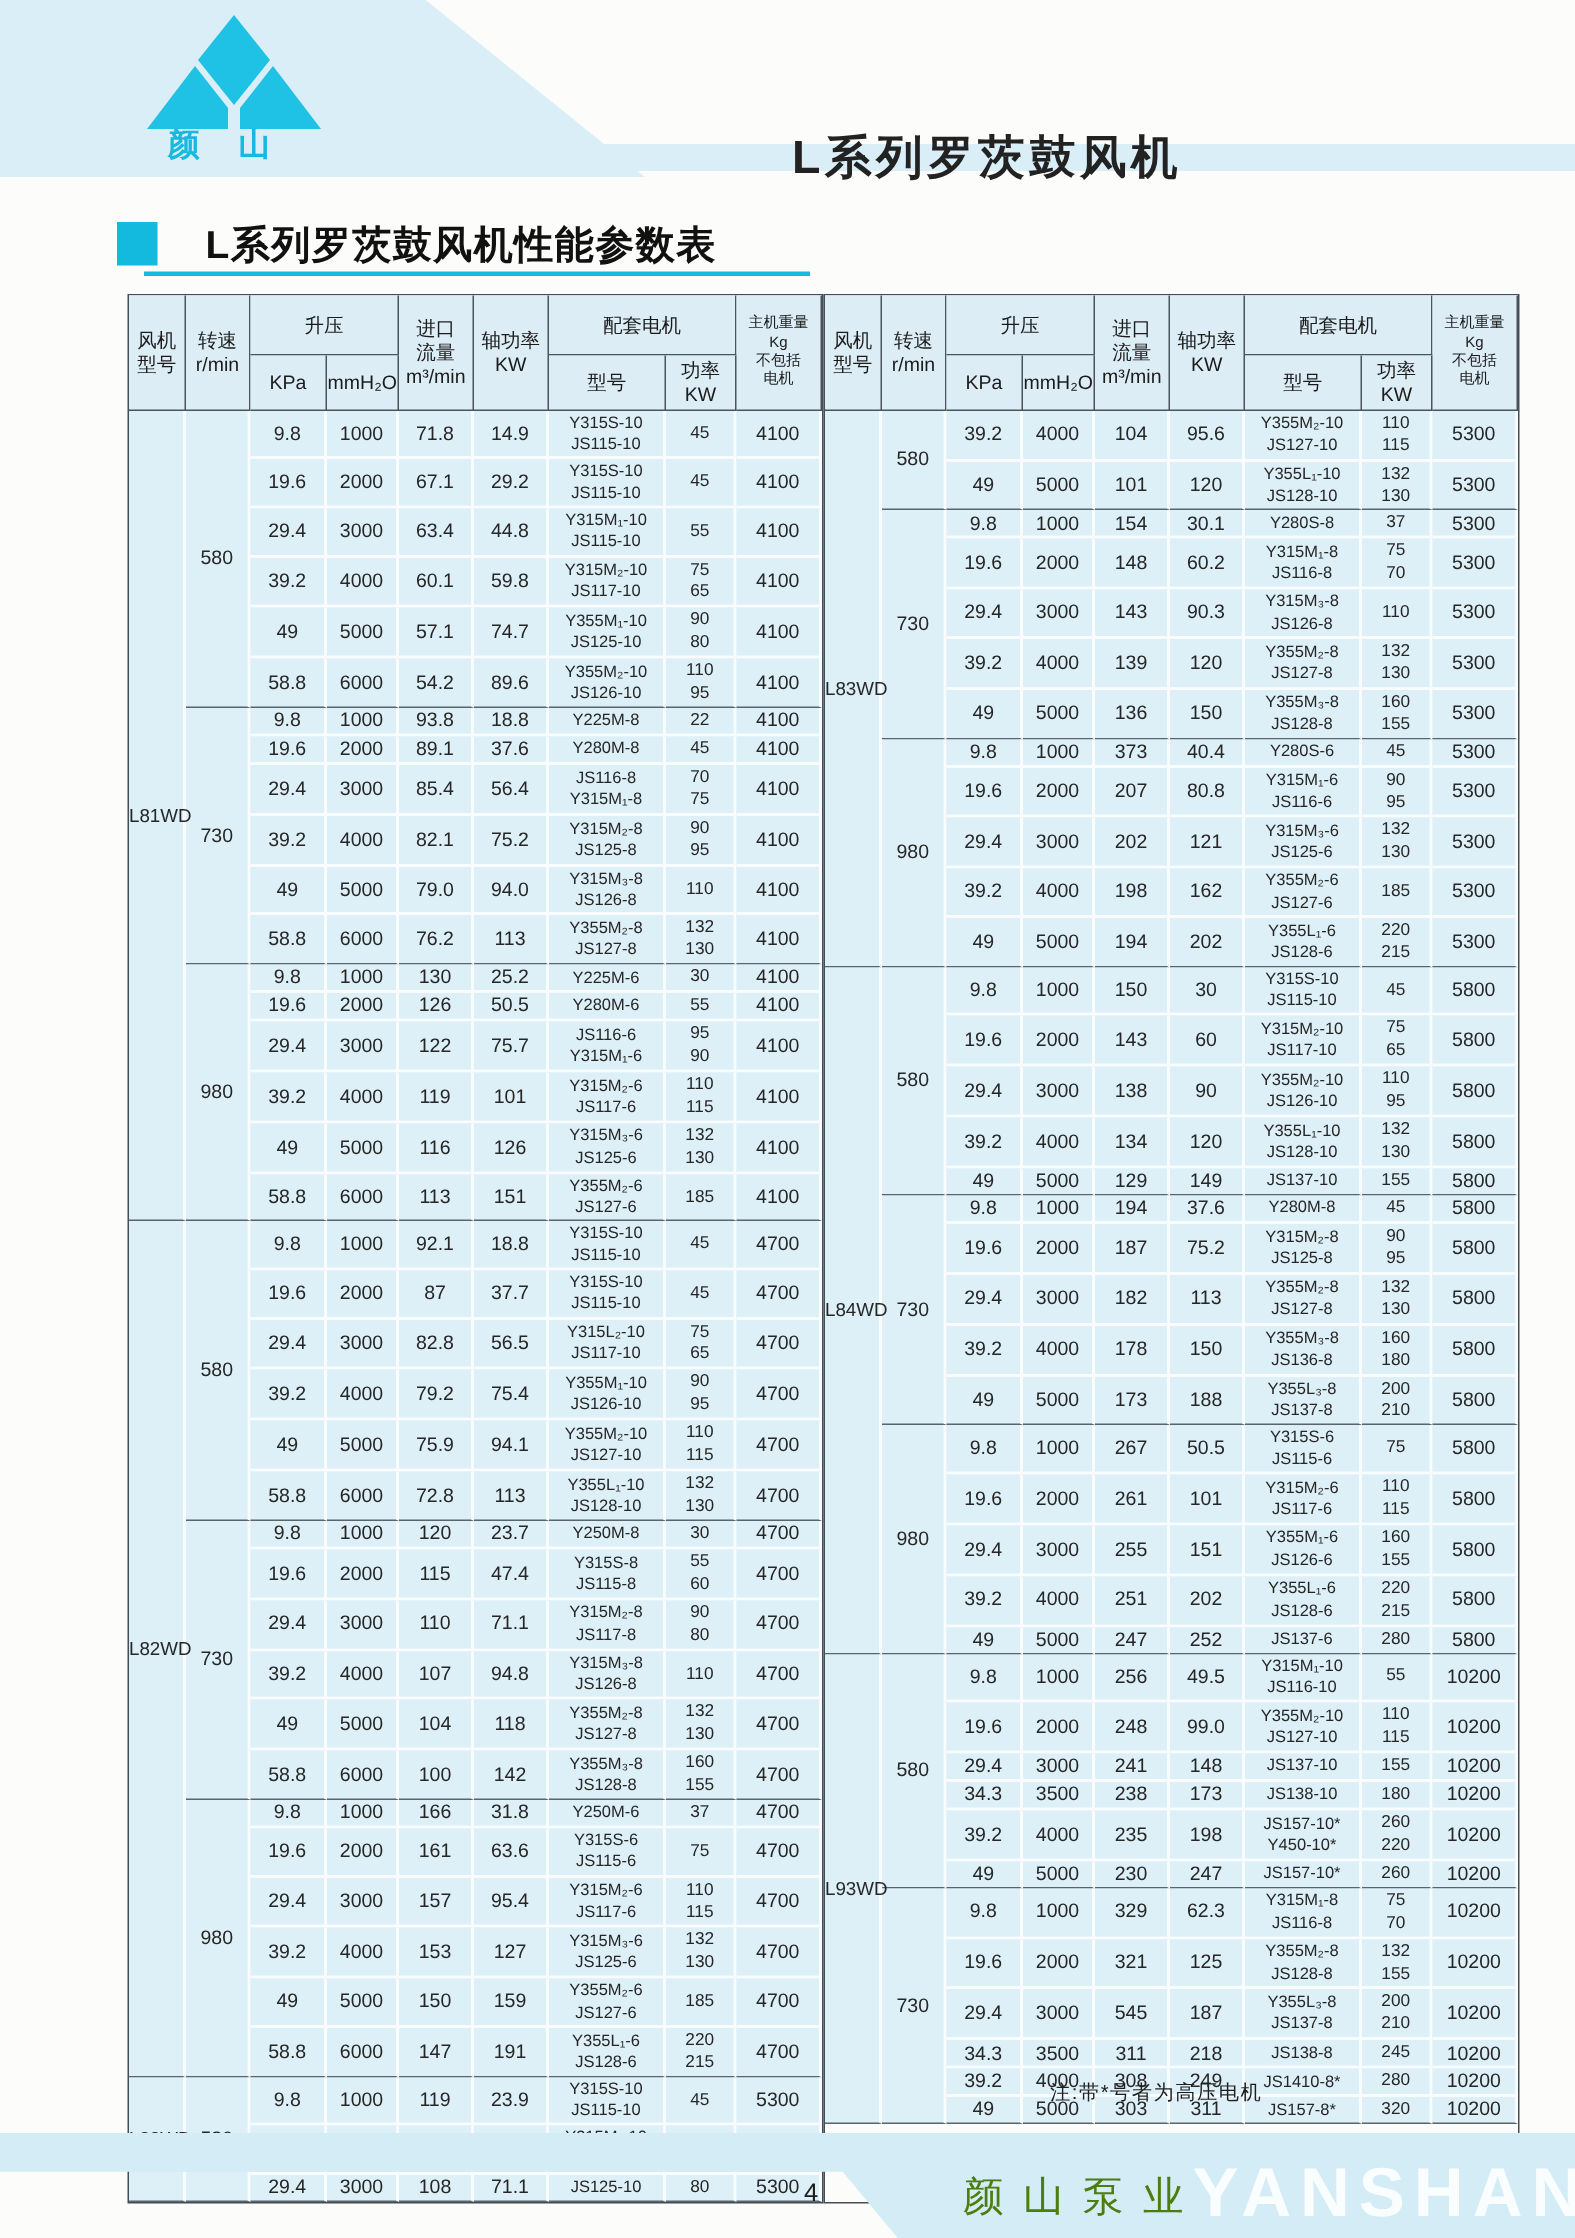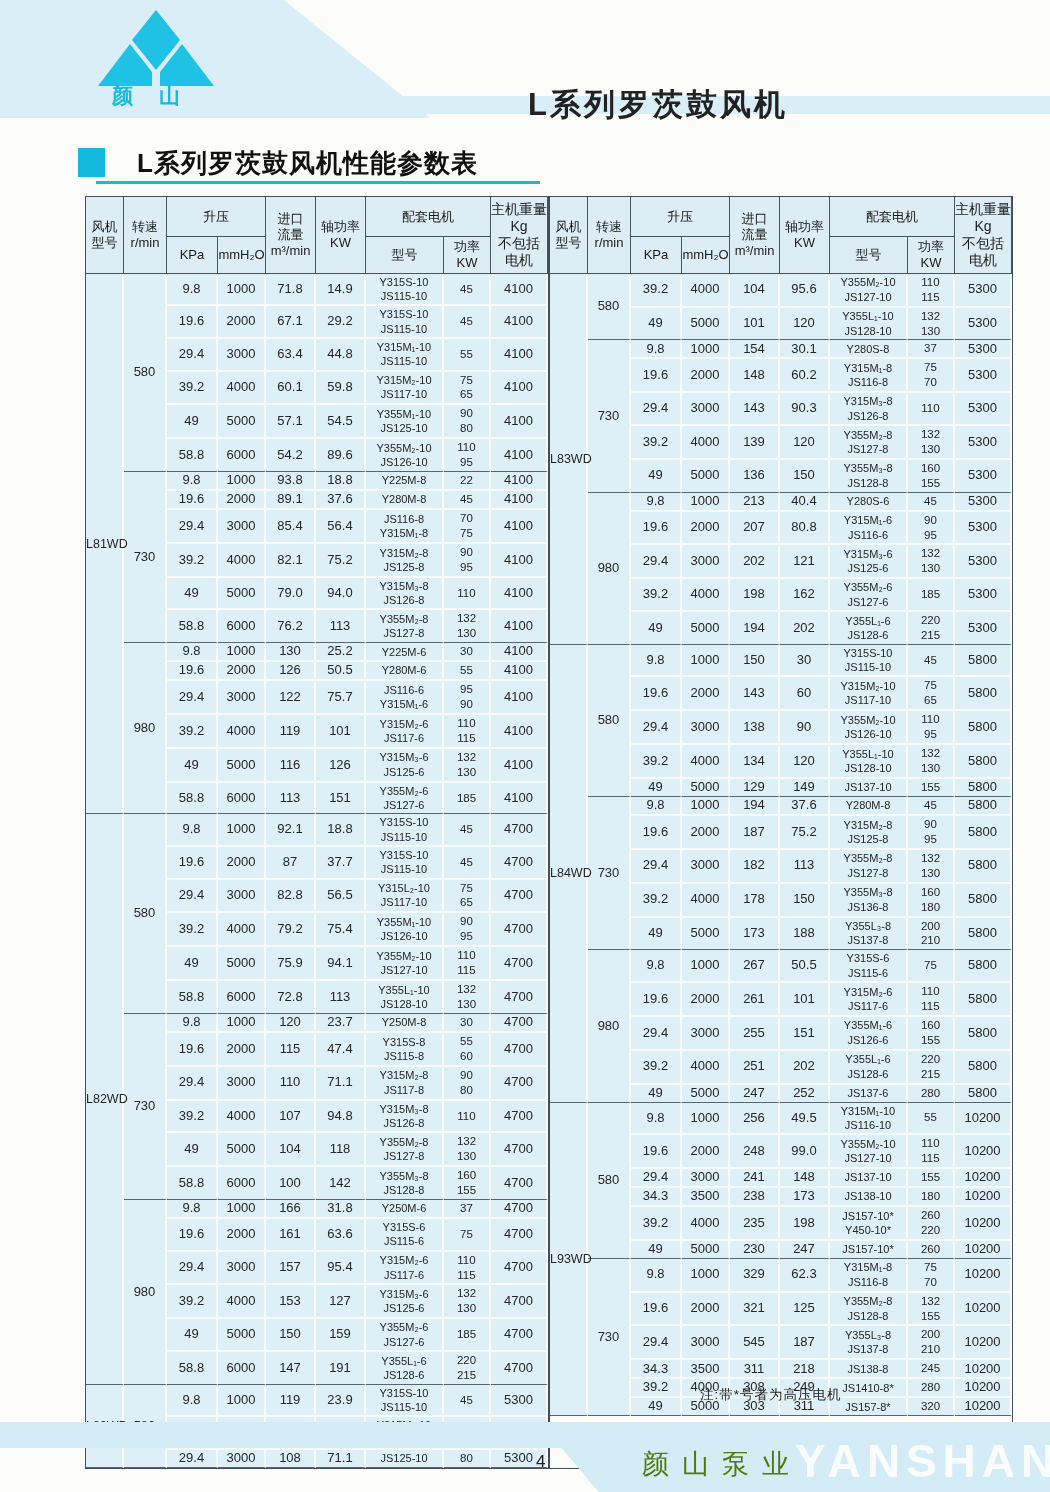--- a/index.html
+++ b/index.html
@@ -26,21 +26,21 @@
   .tables{position:absolute;left:85px;top:196px;display:flex;}
   .twrap{border:1.5px solid #444e56;}
   table.ptable{border-collapse:separate;border-spacing:0;table-layout:fixed;
                width:462px;height:1182px;background:#eef7fb;}
   col.c-model{width:38px;}col.c-speed{width:43px;}col.c-kpa{width:51px;}
   col.c-mm{width:48px;}col.c-flow{width:50px;}col.c-kw{width:50px;}
   col.c-motor{width:78px;}col.c-pow{width:47px;}col.c-wt{width:57px;}
   th.hc{background:#dcedf5;border-right:1px solid #4a545c;border-bottom:1px solid #4a545c;
         font-weight:400;font-size:13px;color:#1b1b1b;white-space:pre-line;line-height:1.22;
         padding:2px 0;vertical-align:middle;text-align:center;}
-  th.hc-small{font-size:14px;text-align:center;}
+  th.hc-small{font-size:10px;text-align:center;}
   tr.hrow1{height:40px;} tr.hrow2{height:26px;}
   td{background:#ddeff7;border-right:2px solid #f8fcfd;border-bottom:2px solid #f8fcfd;
      text-align:center;vertical-align:middle;font-size:13px;color:#262626;
      padding:1px 0;line-height:1.12;}
   td.motor{font-size:11px;line-height:1.3;}
   td.pow{font-size:11.5px;line-height:1.3;}
   td.model-cell{font-size:12.5px;}
   td.bdark{border-bottom:1.5px solid #59646c;}
 
   
@@ -149,21 +149,21 @@
               <td class="num">60.1</td>
               <td class="num">59.8</td>
               <td class="motor">Y315M₂-10<br>JS117-10</td>
               <td class="pow">75<br>65</td>
               <td class="num">4100</td>
             </tr>
             <tr>
               <td class="num">49</td>
               <td class="num">5000</td>
               <td class="num">57.1</td>
-              <td class="num">54.5</td>
+              <td class="num">74.7</td>
               <td class="motor">Y355M₁-10<br>JS125-10</td>
               <td class="pow">90<br>80</td>
               <td class="num">4100</td>
             </tr>
             <tr>
               <td class="num bdark">58.8</td>
               <td class="num bdark">6000</td>
               <td class="num bdark">54.2</td>
               <td class="num bdark">89.6</td>
               <td class="motor bdark">Y355M₂-10<br>JS126-10</td>
@@ -580,21 +580,21 @@
               <td class="num bdark">136</td>
               <td class="num bdark">150</td>
               <td class="motor bdark">Y355M₃-8<br>JS128-8</td>
               <td class="pow bdark">160<br>155</td>
               <td class="num bdark">5300</td>
             </tr>
             <tr>
               <td rowspan="5" class="speed-cell bdark">980</td>
               <td class="num">9.8</td>
               <td class="num">1000</td>
-              <td class="num">213</td>
+              <td class="num">373</td>
               <td class="num">40.4</td>
               <td class="motor">Y280S-6</td>
               <td class="pow">45</td>
               <td class="num">5300</td>
             </tr>
             <tr>
               <td class="num">19.6</td>
               <td class="num">2000</td>
               <td class="num">207</td>
               <td class="num">80.8</td>

